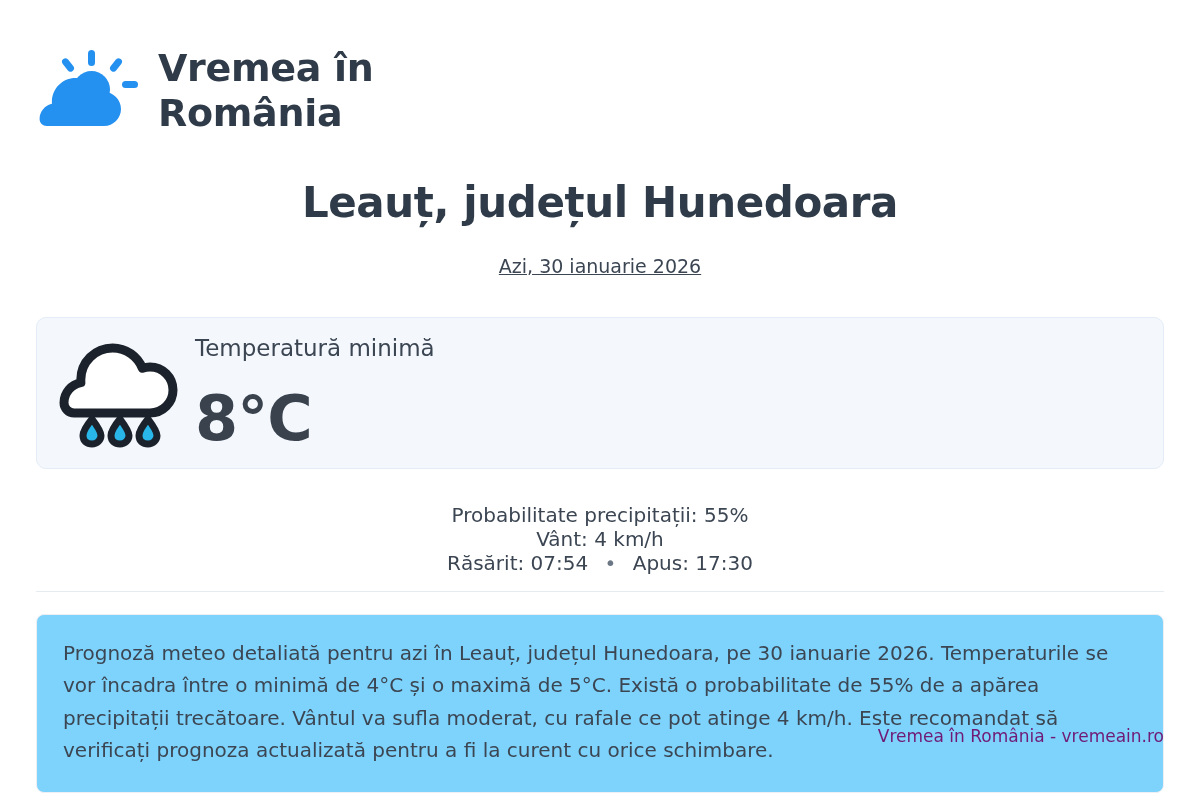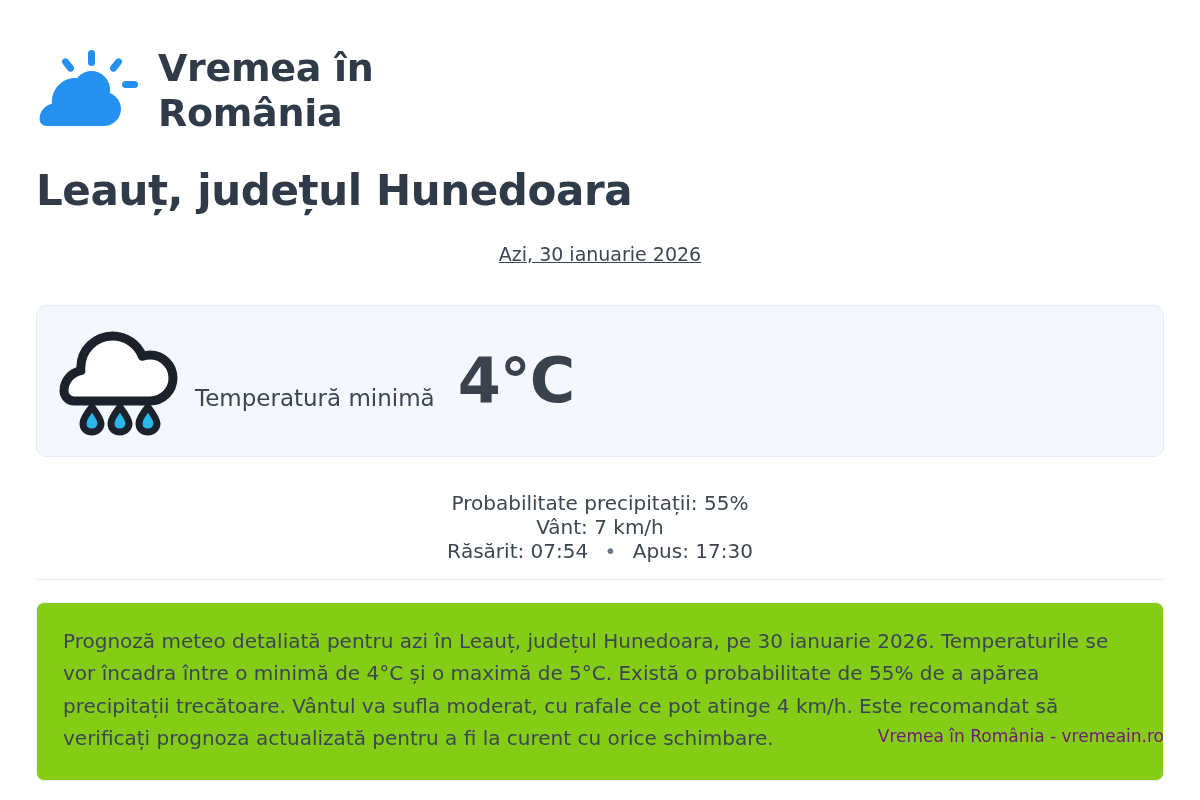--- a/index.html
+++ b/index.html
@@ -26,25 +26,25 @@
   .brand-title {
     font-size: 38px;
     line-height: 1.18;
     font-weight: 700;
     color: #2f3b48;
     letter-spacing: -0.3px;
     max-width: 290px;
   }
   
   .location {
-    text-align: left;
+    text-align: center;
     font-size: 42px;
     font-weight: 700;
     color: #2f3b48;
-    margin-top: 30px;
+    margin-top: 42px;
     letter-spacing: -0.4px;
   }
   .date {
     text-align: center;
     font-size: 19px;
     font-weight: 400;
     color: #3c4653;
     margin-top: 26px;
     text-decoration: underline;
   }
@@ -59,21 +59,21 @@
     height: 152px;
     background: #f4f8fd;
     border: 1px solid #e3ecf7;
     border-radius: 10px;
     display: flex;
     align-items: center;
     padding: 0 22px;
     gap: 10px;
   }
   .card-icon { width: 126px; height: 116px; flex: none; }
-  .card-text { display: flex; flex-direction: row; align-items: flex-end; flex: 1; gap: 23px; }
+  .card-text { display: flex; flex-direction: column; align-items: flex-start; flex: 1; gap: 23px; }
   .card-label {
     font-size: 23px;
     color: #3c4653;
     font-weight: 400;
     margin-bottom: 2px;
   }
   .card-value {
     font-size: 62px;
     font-weight: 700;
     color: #39424d;
@@ -91,21 +91,21 @@
     color: #3c4653;
     flex-direction: column;
   }
   .stats .s-left { flex: 1; text-align: left; }
   .stats .s-mid { flex: 1; text-align: center; }
   .stats .s-right { flex: 1; text-align: center; white-space: nowrap; }
   .sep { display: inline-block; margin: 0 10px; color: #6b7785; }
   
   .summary {
     margin-top: 22px;
-    background: #84cc16;
+    background: #7dd3fc;
     border: 1px solid #eceff3;
     border-radius: 8px;
     padding: 22px 26px 26px 26px;
     font-size: 20px;
     line-height: 1.62;
     color: #3c4653;
   }
   
   .footer {
     position: absolute;
@@ -147,30 +147,30 @@
           <path d="M35 78h56c12.7 0 23-10.3 23-23s-10.3-23-23-23c-2.6 0-5.2.4-7.6 1.3C78.9 21.7 67.3 13 53.6 13 36 13 21.8 27.2 21.8 44.8c0 1 0 2 .1 2.9C12.3 49.5 5 57.8 5 67.8 5 73.4 9.6 78 15.2 78H35z" fill="#ffffff" stroke="#1b222b" stroke-width="9" stroke-linejoin="round"></path>
           <g fill="#29b6e8" stroke="#1b222b" stroke-width="7" stroke-linejoin="round" stroke-linecap="round">
             <path d="M33 84c0 0-9 11-9 16.5S28 109 33 109s9-3.9 9-8.5S33 84 33 84z"></path>
             <path d="M61 84c0 0-9 11-9 16.5S56 109 61 109s9-3.9 9-8.5S61 84 61 84z"></path>
             <path d="M89 84c0 0-9 11-9 16.5S84 109 89 109s9-3.9 9-8.5S89 84 89 84z"></path>
           </g>
         </svg>
       </span>
       <div class="card-text">
         <div class="card-label">Temperatură minimă</div>
-        <div class="card-value">4°C</div>
+        <div class="card-value">8°C</div>
       </div>
     </div>
 
 
   </div>
 
   <div class="stats">
     <div class="s-left">Probabilitate precipitații: 55%</div>
-    <div class="s-mid">Vânt: 7 km/h</div>
+    <div class="s-mid">Vânt: 4 km/h</div>
     <div class="s-right">
       <span>Răsărit: 07:54</span>
       <span class="sep">•</span>
       <span>Apus: 17:30</span>
     </div>
   </div>
 
   <div class="summary">Prognoză meteo detaliată pentru azi în Leauț, județul Hunedoara, pe 30 ianuarie 2026. Temperaturile se vor încadra între o minimă de 4°C și o maximă de 5°C. Există o probabilitate de 55% de a apărea precipitații trecătoare. Vântul va sufla moderat, cu rafale ce pot atinge 4 km/h. Este recomandat să verificați prognoza actualizată pentru a fi la curent cu orice schimbare.</div>
 
   <div class="footer">Vremea în România - vremeain.ro</div>

